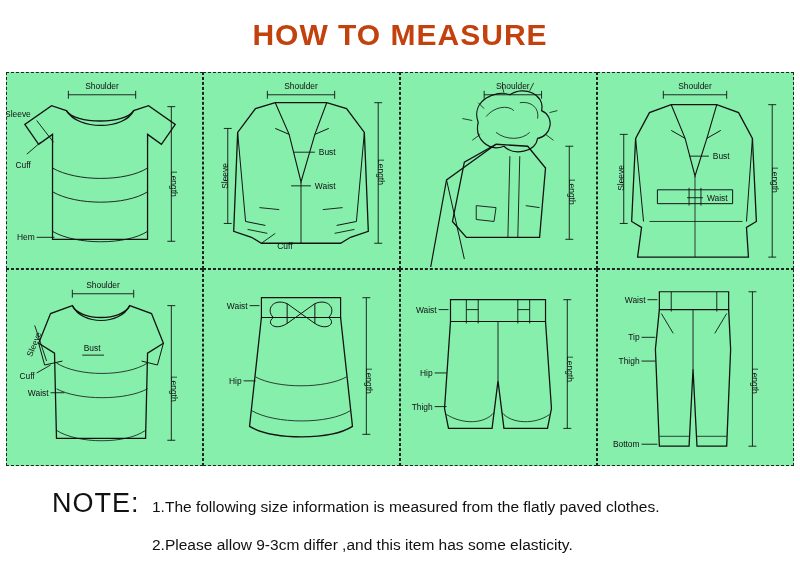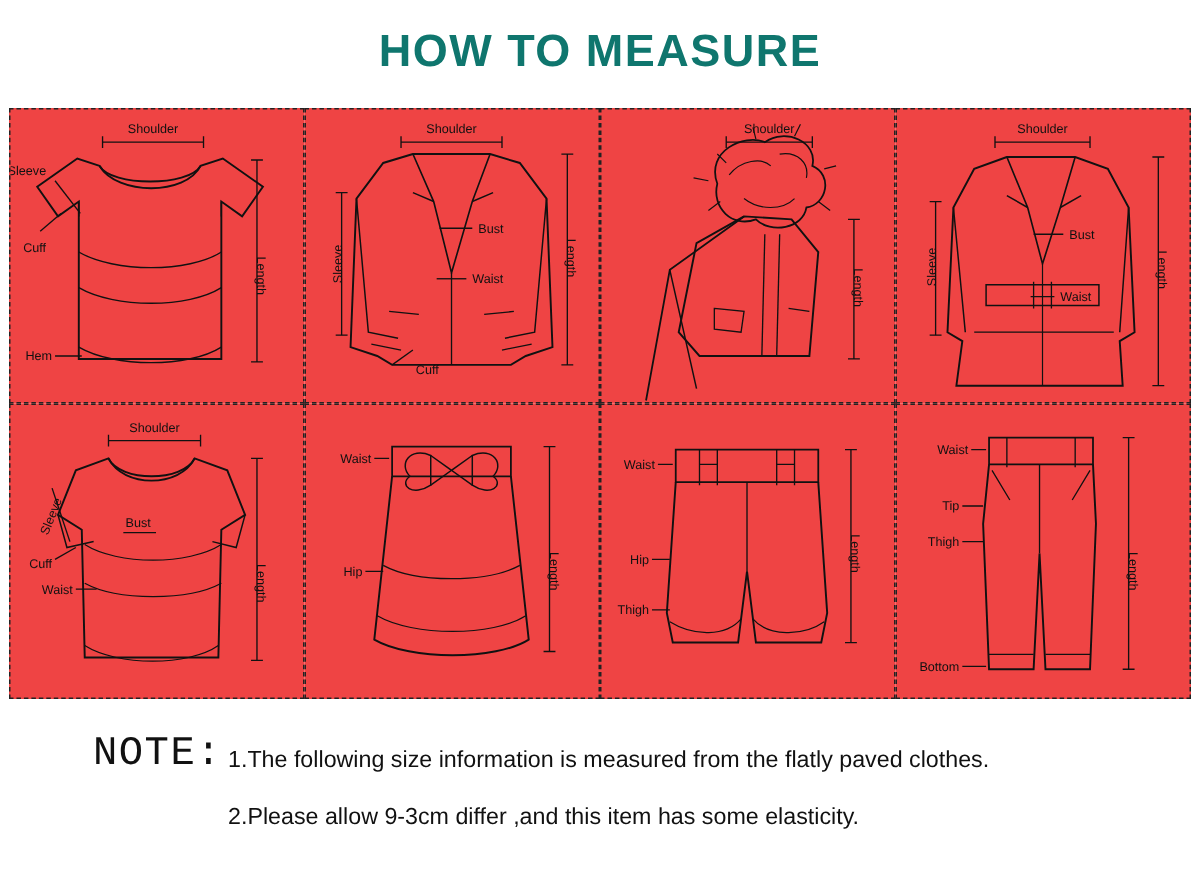--- a/index.html
+++ b/index.html
@@ -22,55 +22,54 @@
   }
   .title {
     position: absolute;
     top: 18px;
     left: 0;
     width: 800px;
     text-align: center;
     font-size: 30px;
     font-weight: bold;
     letter-spacing: 1px;
-    color: #0f766e;
+    color: #c2410c;
   }
   .grid {
     position: absolute;
     top: 72px;
     left: 6px;
     width: 788px;
     height: 394px;
   }
   .cell {
     position: absolute;
     box-sizing: border-box;
     border: 1px dashed #222;
-    background: #ef4444;
+    background: #86efac;
   }
   .cell svg {
     display: block;
     width: 100%;
     height: 100%;
   }
   .note-block {
     position: absolute;
     left: 0;
     top: 480px;
     width: 800px;
   }
   .note-label {
     position: absolute;
     left: 52px;
     top: 8px;
     font-size: 27px;
     letter-spacing: 1px;
     color: #111;
-    font-family: Liberation Mono, monospace;
-    margin-left: 10px;
+    font-family: Liberation Sans, sans-serif;
   }
   .note-line {
     position: absolute;
     left: 152px;
     font-size: 15.5px;
     color: #111;
     white-space: nowrap;
   }
   .note-line.l1 { top: 18px; text-align: center; }
   .note-line.l2 { top: 56px; left: 152px; }

